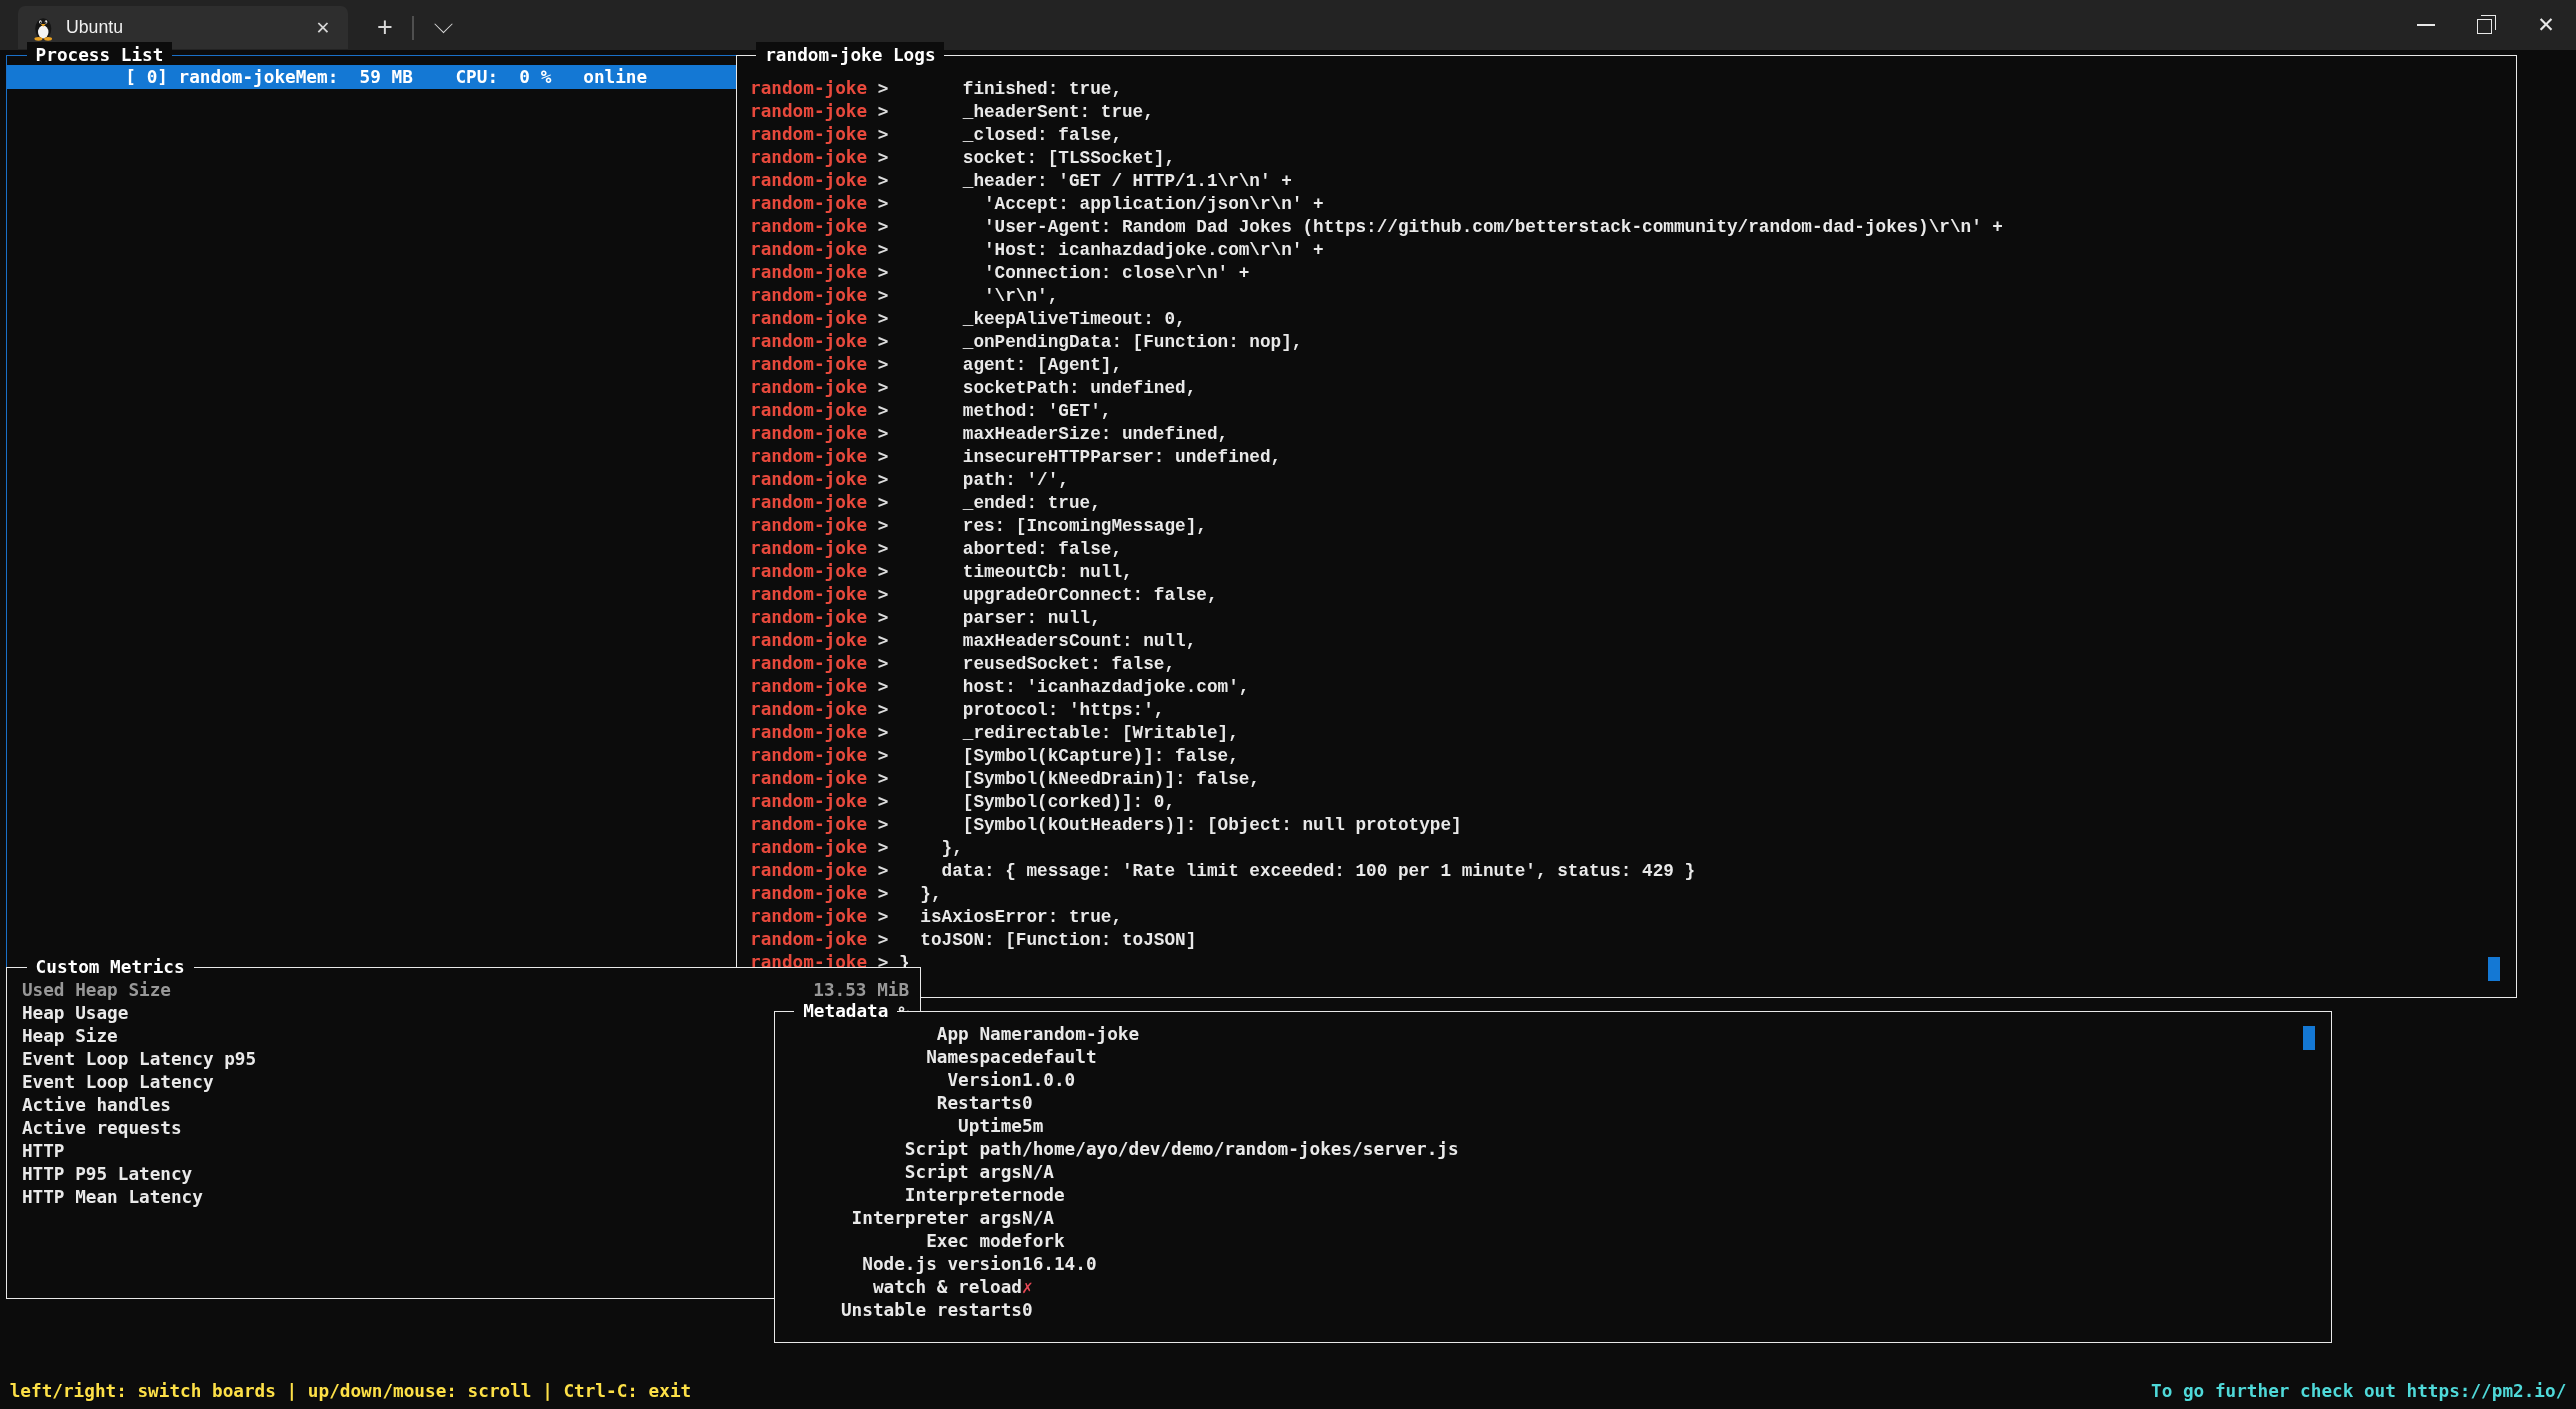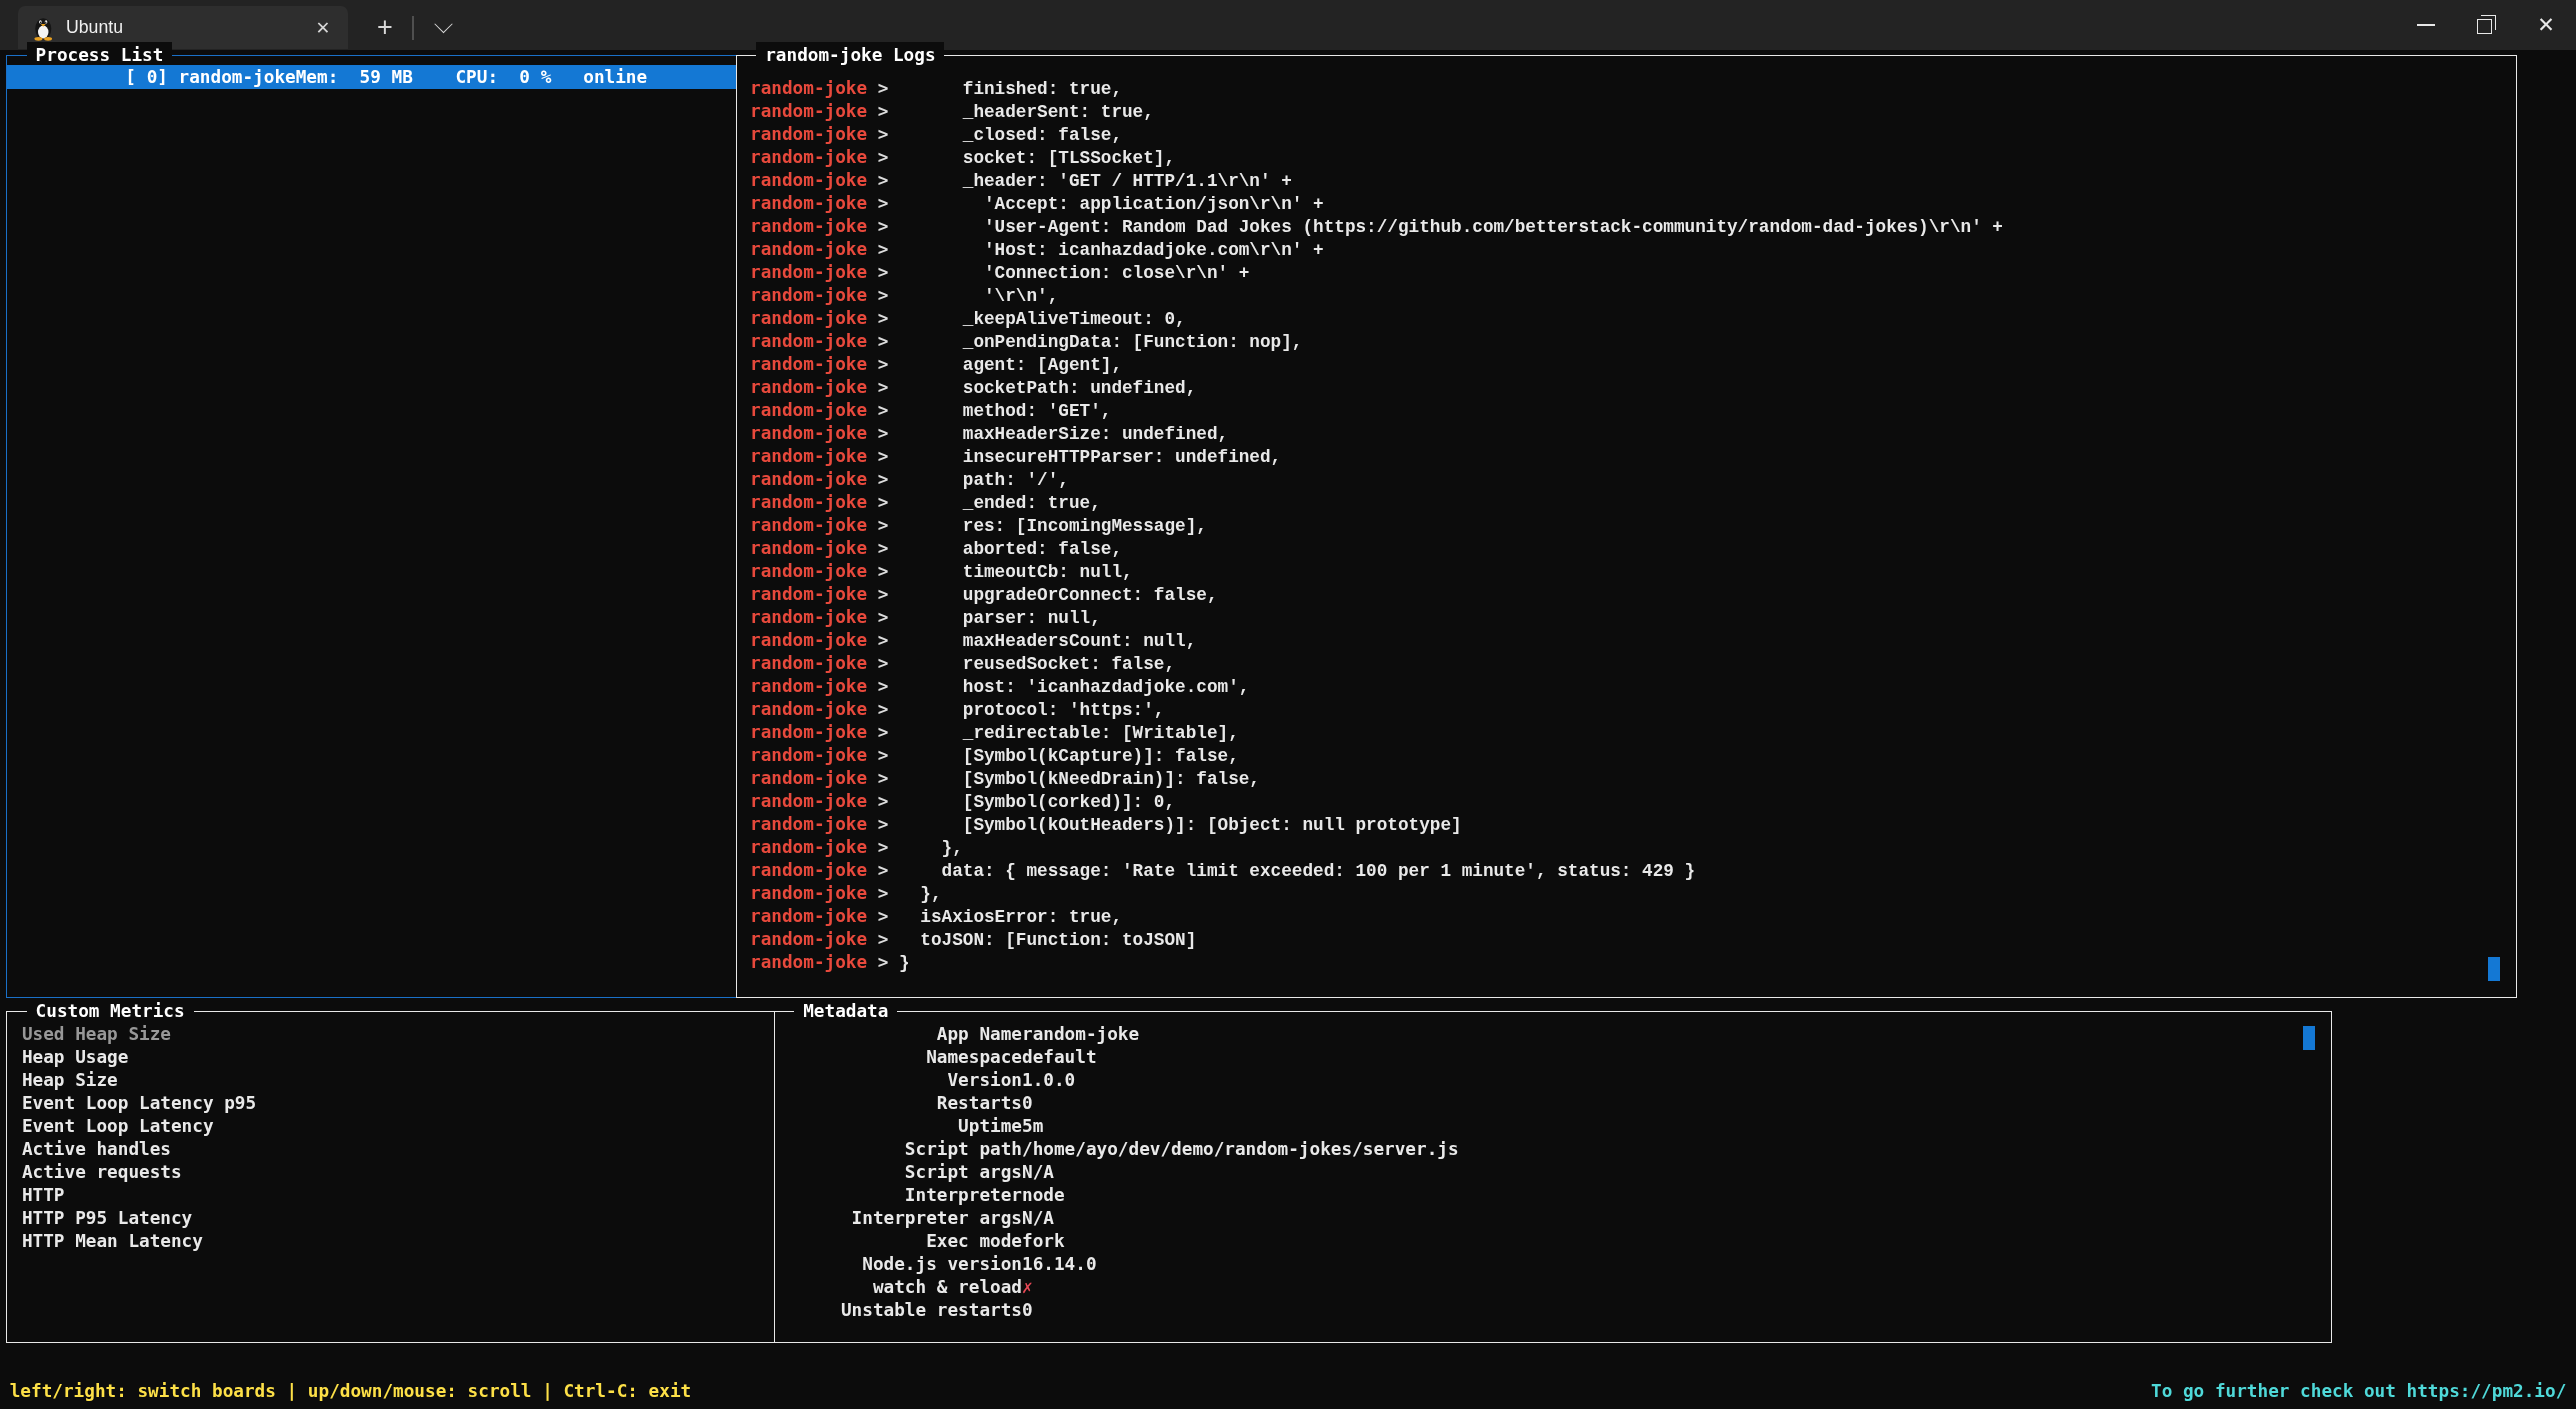--- a/index.html
+++ b/index.html
@@ -50,21 +50,21 @@
   .panel { position:absolute; border:1.6px solid #e9e9e9; background:#0c0c0c; }
   .panel.focused { border-color:#1a70c8; }
   .panel-title {
     position:absolute; top:-13.7px; left:19.3px; background:#0c0c0c;
     padding:0 8.9px; color:#ffffff; font-size:17.7px; line-height:26px;
     font-weight:700; white-space:pre;
   }
 
   .panel-process { left:6.4px;  top:4.8px;    width:758px;  height:943px; }
   .panel-logs    { left:736px; top:4.8px;   width:1781px; height:943px; }
-  .panel-metrics { left:6.4px;  top:961px; width:915px;  height:332px; }
+  .panel-metrics { left:6.4px;  top:917px; width:915px;  height:332px; }
   .panel-meta    { left:774px; top:961px; width:1558px; height:332px; }
 
   
   .proc-row {
     position:absolute; left:0; top:9.7px; width:100%; height:24px;
     background:#1478d4; color:#ffffff; font-size:17.7px; line-height:24px;
     display:flex; justify-content:center; white-space:pre;
     padding:0 8px 0 9.7px;
   }
 

